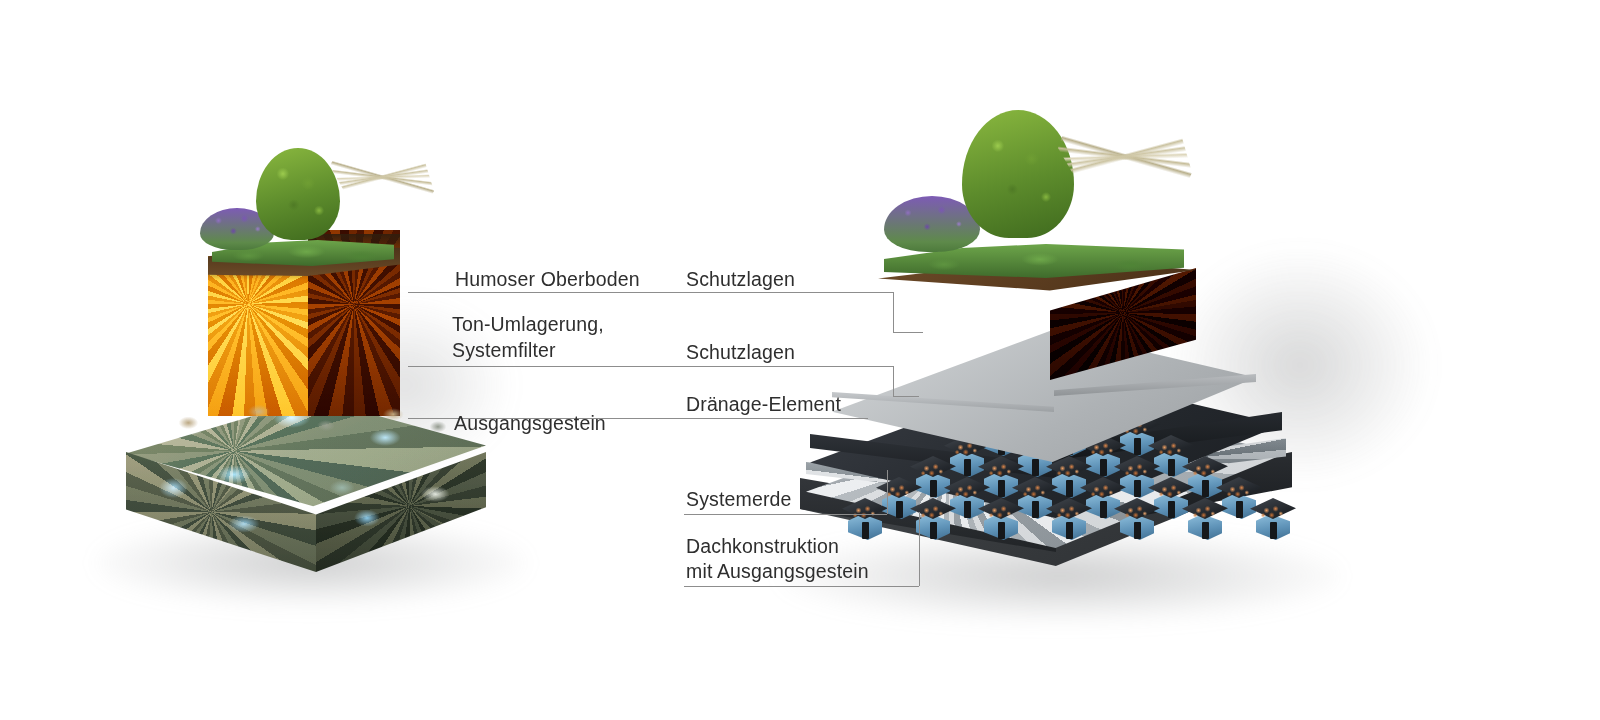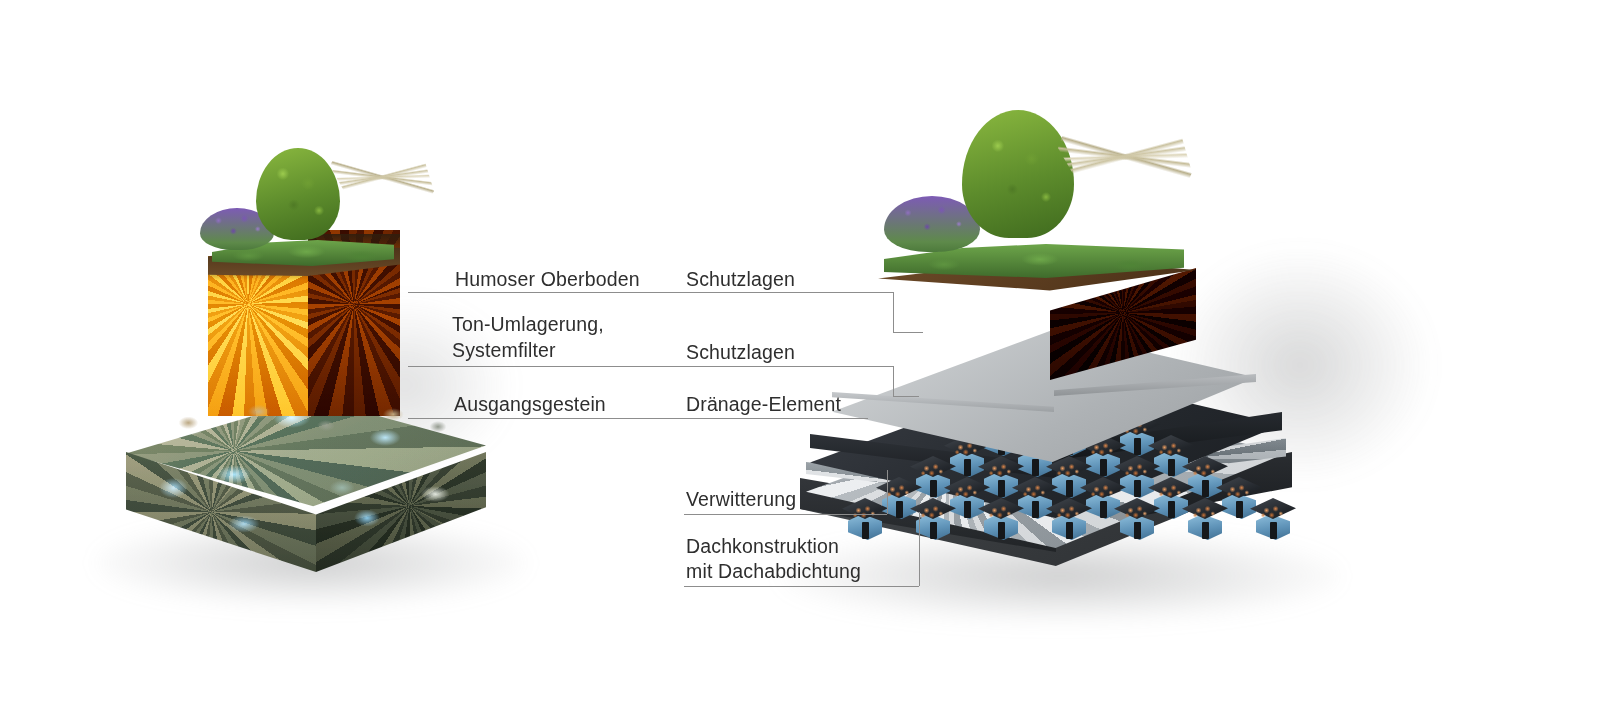--- a/index.html
+++ b/index.html
@@ -407,22 +407,22 @@
 
   <div class="ln lnh" style="left:684px;top:514px;width:203px;"></div>
   <div class="ln lnv" style="left:887px;top:470px;height:44px;"></div>
 
   <div class="ln lnh" style="left:684px;top:586px;width:235px;"></div>
   <div class="ln lnv" style="left:919px;top:512px;height:74px;"></div>
 
   <div class="label" style="left:455px;top:266px;">Humoser Oberboden</div>
   <div class="label" style="left:452px;top:311px;">Ton-Umlagerung,</div>
   <div class="label" style="left:452px;top:337px;">Systemfilter</div>
-  <div class="label" style="left:454px;top:391px;">Ausgangsgestein</div>
+  <div class="label" style="left:454px;top:410px;">Ausgangsgestein</div>
 
   <div class="label" style="left:686px;top:266px;">Schutzlagen</div>
   <div class="label" style="left:686px;top:339px;">Schutzlagen</div>
   <div class="label" style="left:686px;top:391px;">Dränage-Element</div>
-  <div class="label" style="left:686px;top:486px;">Verwitterung</div>
+  <div class="label" style="left:686px;top:486px;">Systemerde</div>
   <div class="label" style="left:686px;top:533px;">Dachkonstruktion</div>
-  <div class="label" style="left:686px;top:558px;">mit Dachabdichtung</div>
+  <div class="label" style="left:686px;top:558px;">mit Ausgangsgestein</div>
 
 </div>
 
 </body></html>

